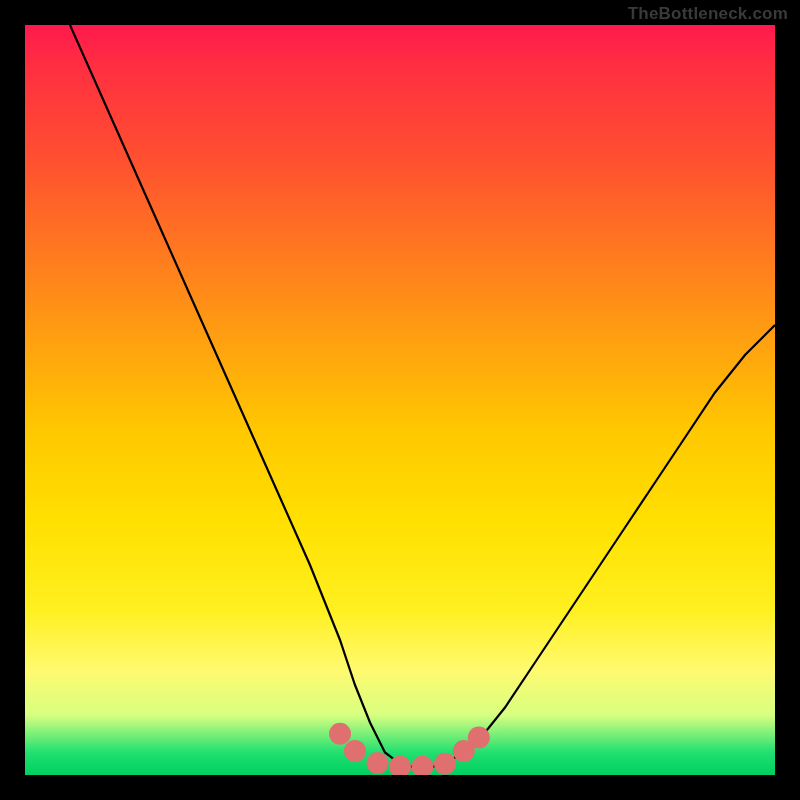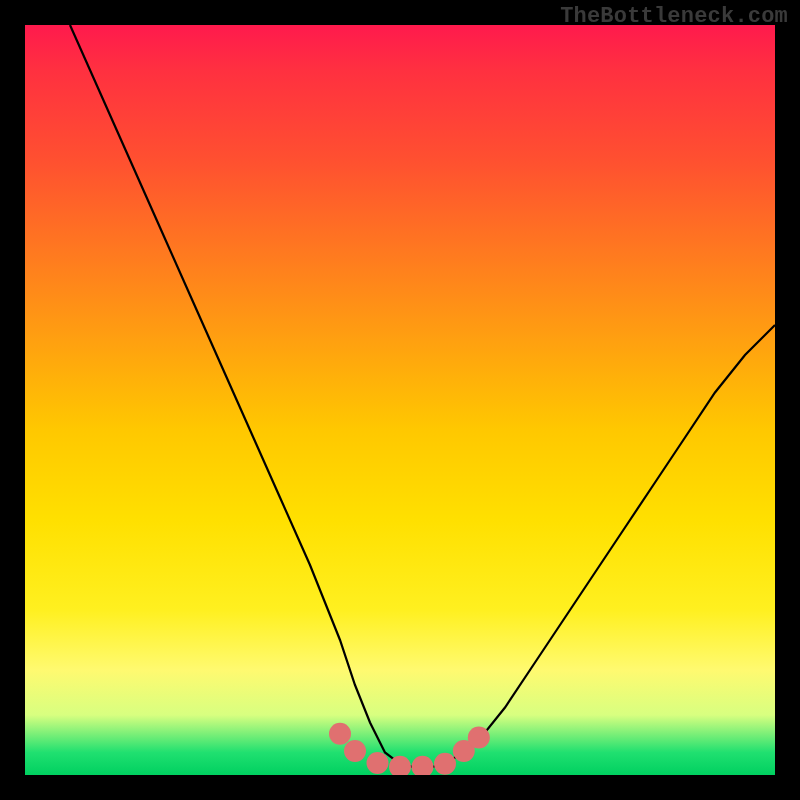--- a/index.html
+++ b/index.html
@@ -42,24 +42,23 @@
       #d8ff80 92%,
       #20e070 97%,
       #00d060 100%
     );
   }
   .watermark {
     position: absolute;
     top: 4px;
     right: 12px;
     color: #3a3a3a;
-    font-size: 22px;
+    font-size: 17px;
     font-weight: 600;
     letter-spacing: 0.2px;
-    font-family: Liberation Mono, monospace;
   }
   svg.curve {
     position: absolute;
     inset: 0;
     width: 750px;
     height: 750px;
   }
 </style>
 </head>
 <body>

